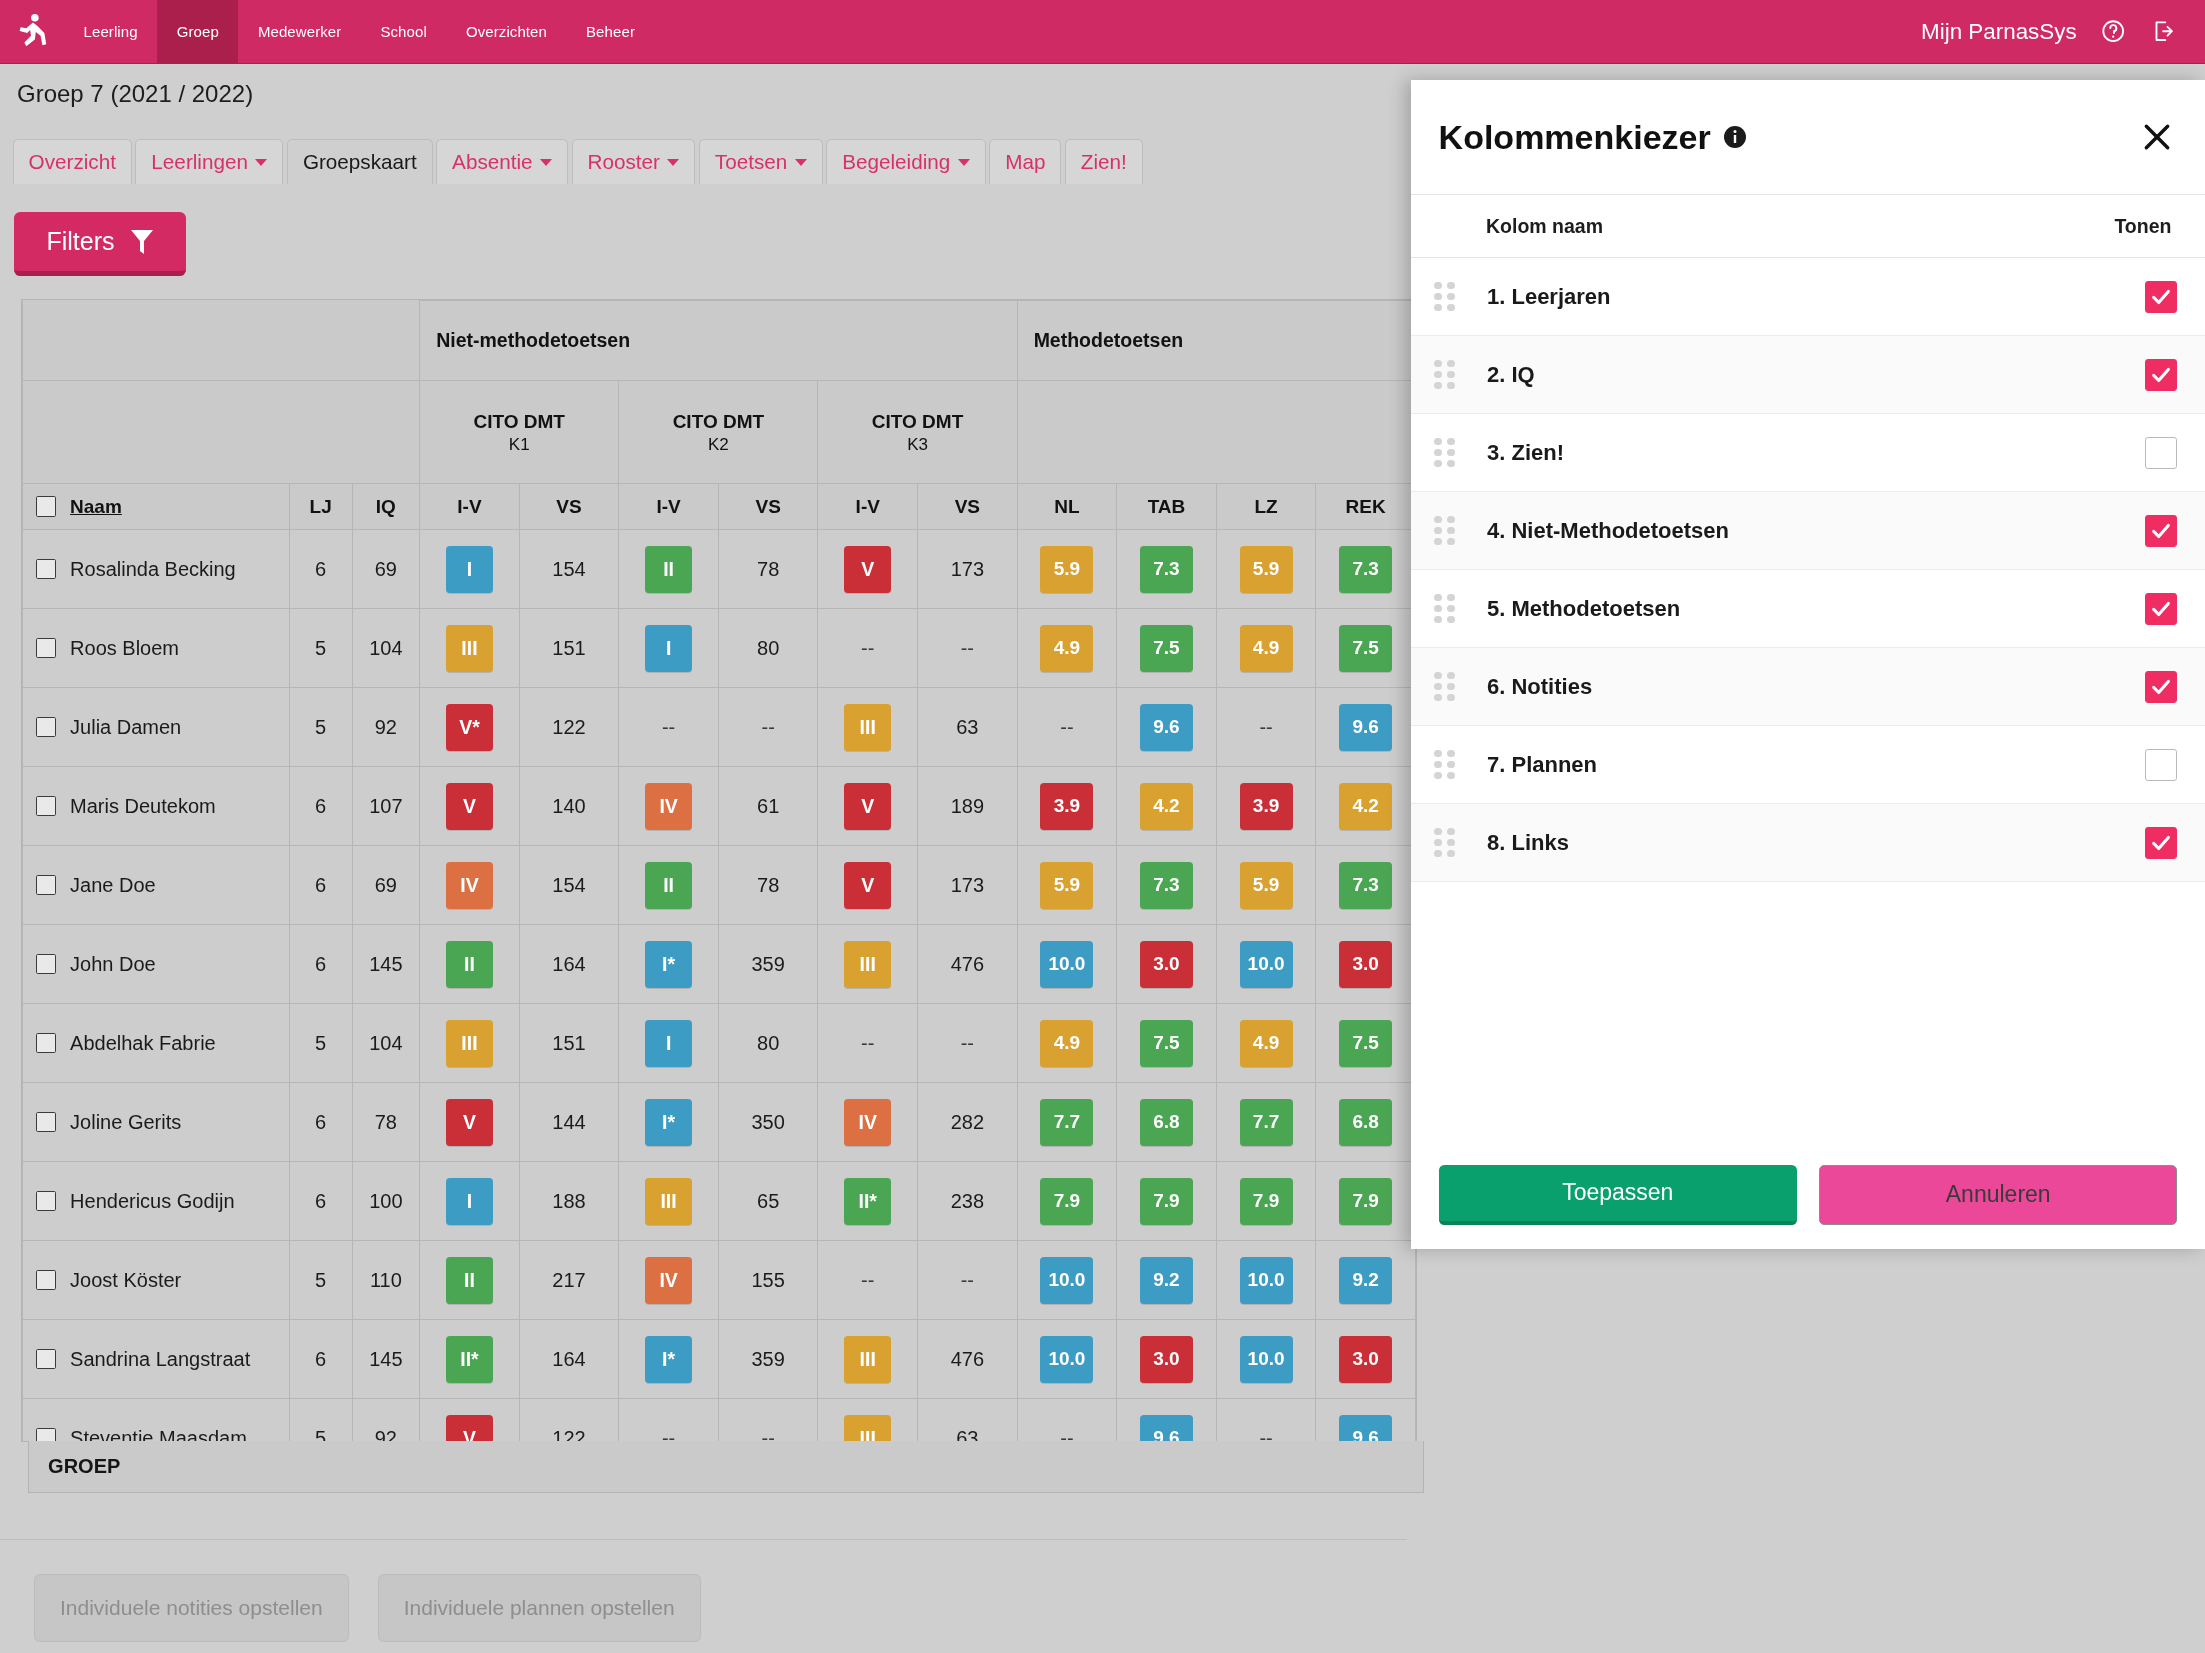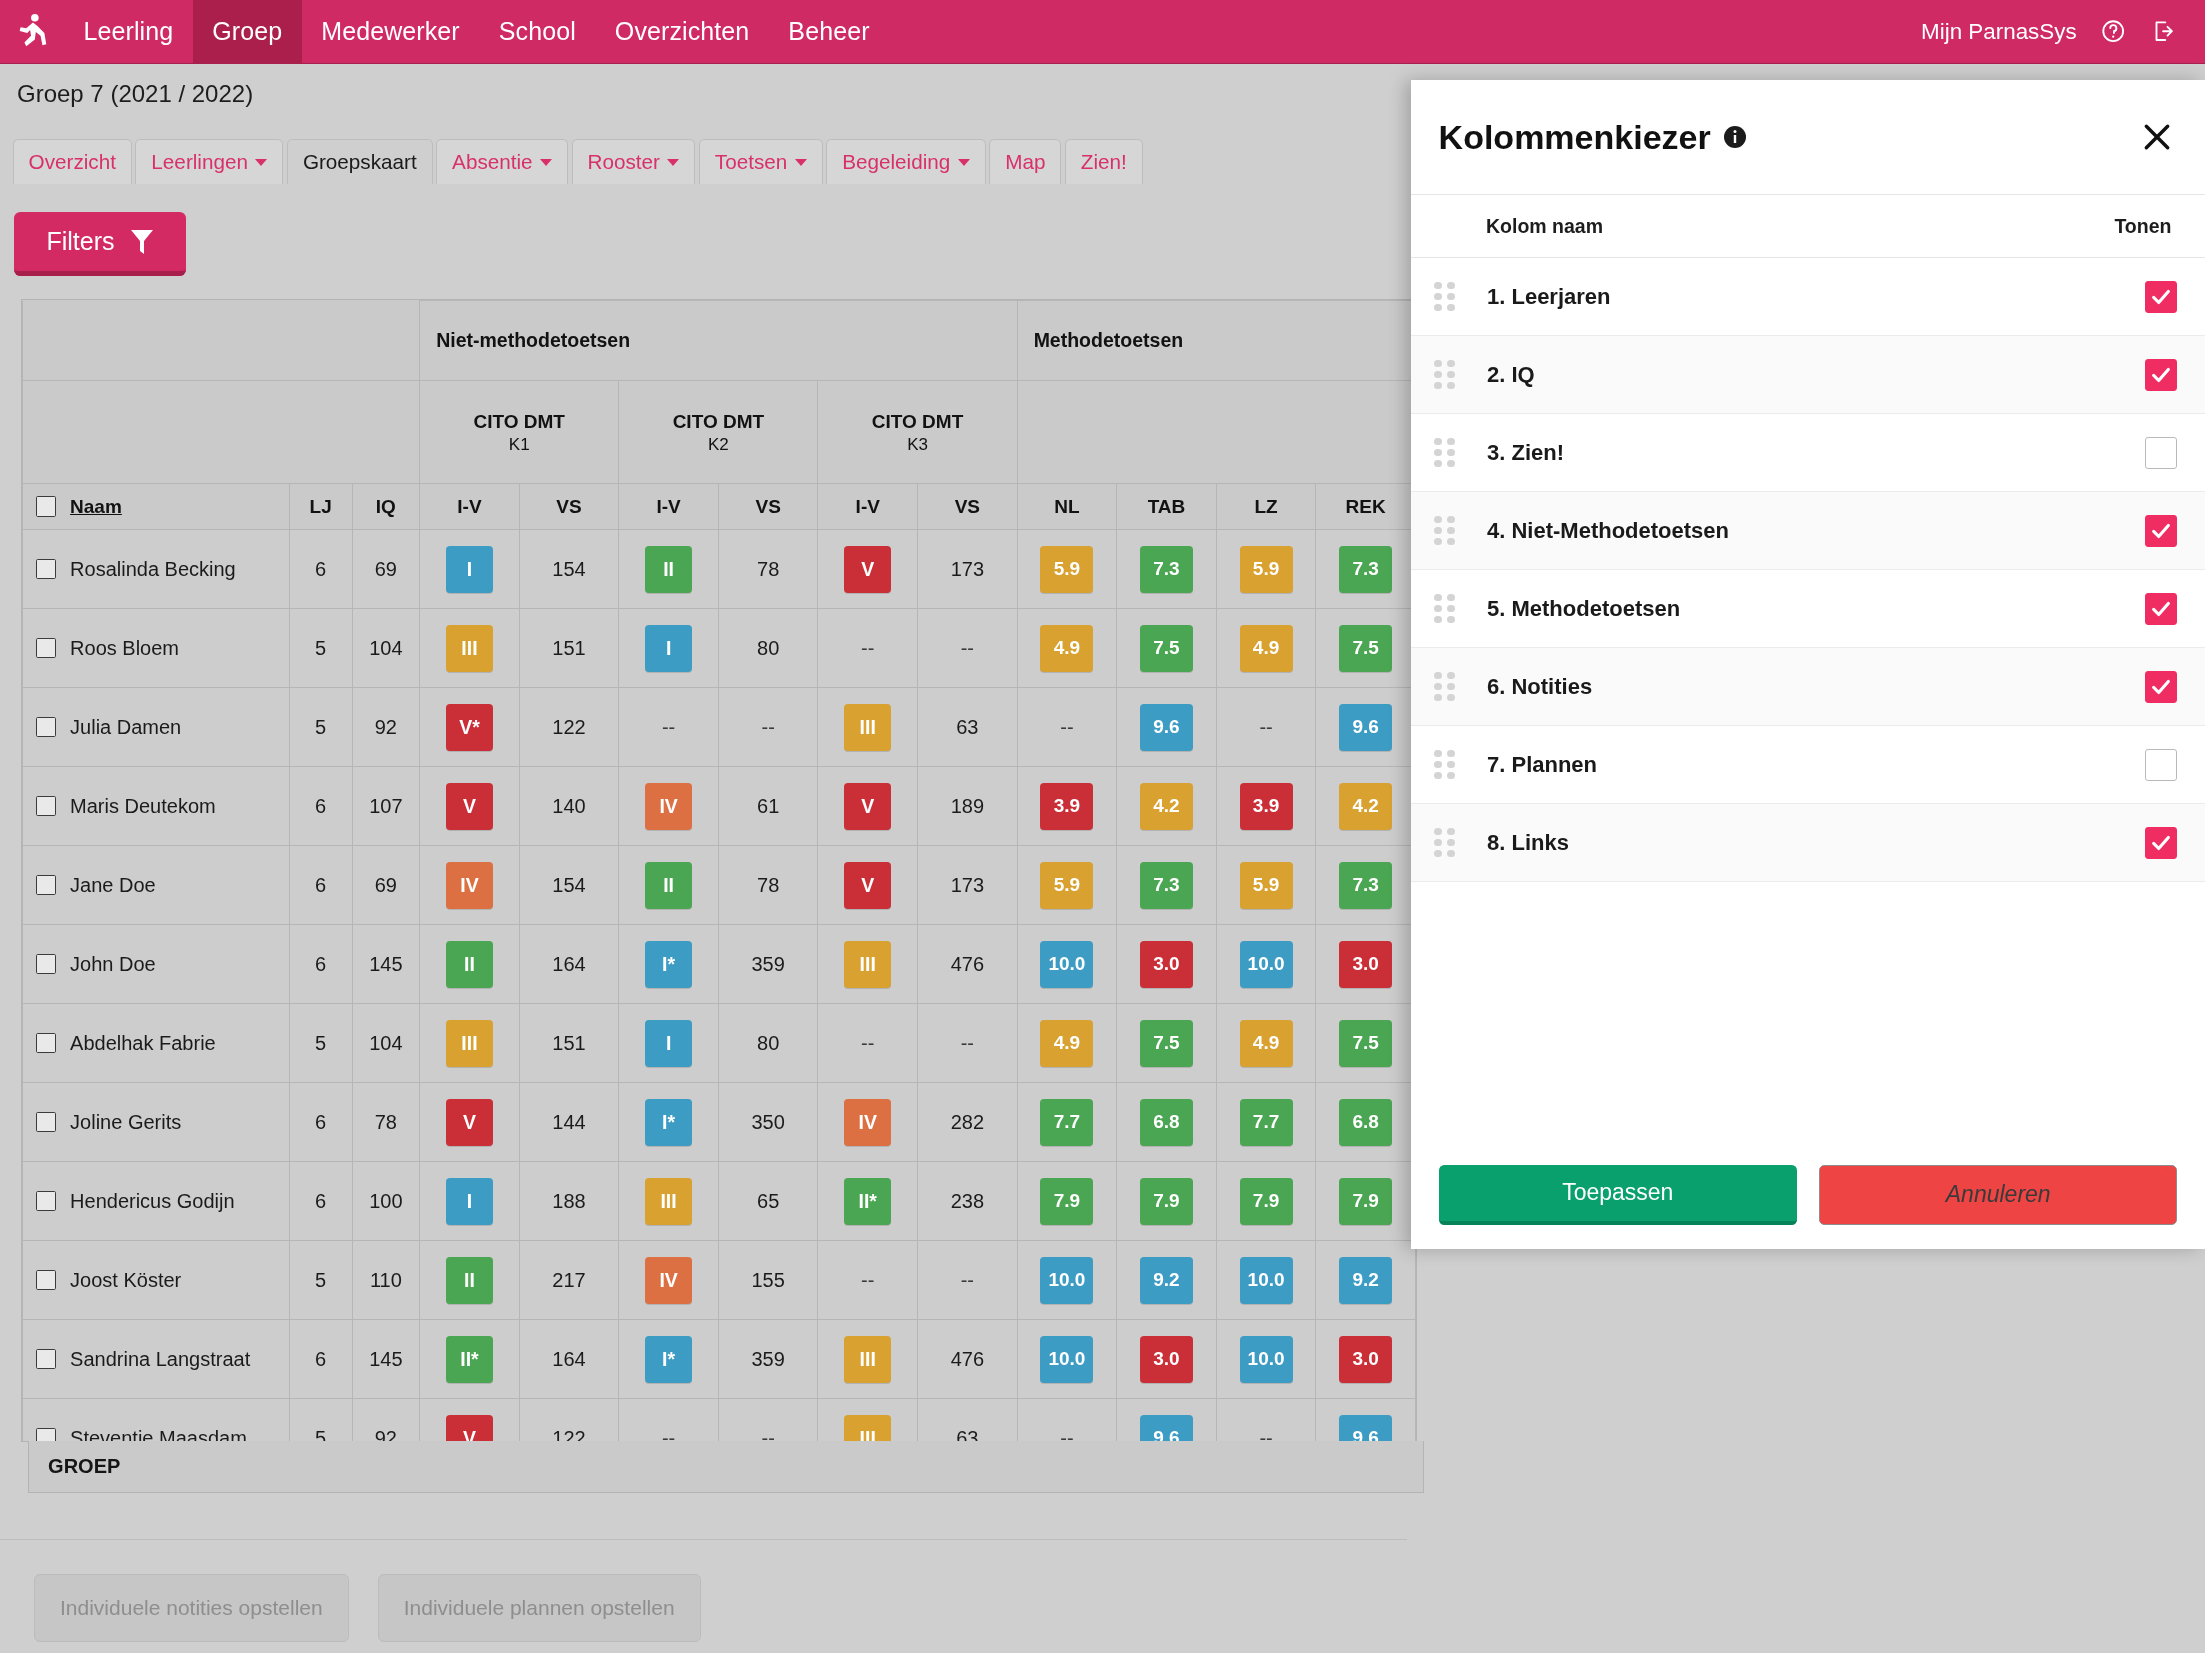--- a/index.html
+++ b/index.html
@@ -15,21 +15,21 @@
   #topnav{
     position:absolute; left:0; top:0; width:2205px; height:64px;
     background:#cf2a63;
     display:flex; align-items:stretch;
     border-bottom:1.7px solid #a82050;
   }
   .logo-wrap{ width:64px; display:flex; align-items:center; justify-content:center; }
   .logo-wrap svg{ width:32px; height:38px; }
   .navitem{
     display:flex; align-items:center; padding:0 19.5px;
-    color:#ffffff; font-size:25px; font-weight:400; white-space:nowrap;
+    color:#ffffff; font-size:15px; font-weight:400; white-space:nowrap;
     cursor:pointer; letter-spacing:0.1px;
   }
   .navitem.active{ background:#ab1f4d; }
   .nav-spacer{ flex:1; }
   .nav-right{ display:flex; align-items:center; padding-right:25px; gap:20.7px; }
   .nav-right .label{ color:#fff; font-size:22.4px; }
   .icon-btn{ width:31px; height:31px; display:flex; align-items:center; justify-content:center; cursor:pointer;}
   .icon-btn svg{ width:26.4px; height:26.4px; }
 
   
@@ -161,21 +161,21 @@
   #panelfoot{
     margin-top:auto; height:109px; display:flex; align-items:center;
     padding:0 27.6px; gap:22px;
   }
   .pbtn{
     height:60px; width:362px; border-radius:5.2px;
     display:flex; align-items:center; justify-content:center;
     font-size:23px; cursor:pointer;
   }
   #applybtn{ background:#0aa06e; color:#fff; border-bottom:4px solid #078359; }
-  #cancelbtn{ background:#ef4444; color:#3a3a3a; border:1.7px solid #8d8d8d;font-style:italic; }
+  #cancelbtn{ background:#ec4899; color:#3a3a3a; border:1.7px solid #8d8d8d; }
 </style>
 </head>
 <body>
 
 <div id="topnav">
   <div class="logo-wrap">
     <svg viewBox="0 0 32 40" fill="#fff">
       <circle cx="19" cy="5" r="4"></circle>
       <path d="M17 10 L10 16 L4 15 L3 19 L11 21 L14 18 L15 24 L8 31 L10 35 L19 28 L20 20 L25 24 L27 34 L31 33 L29 21 L22 14 Z"></path>
     </svg>

